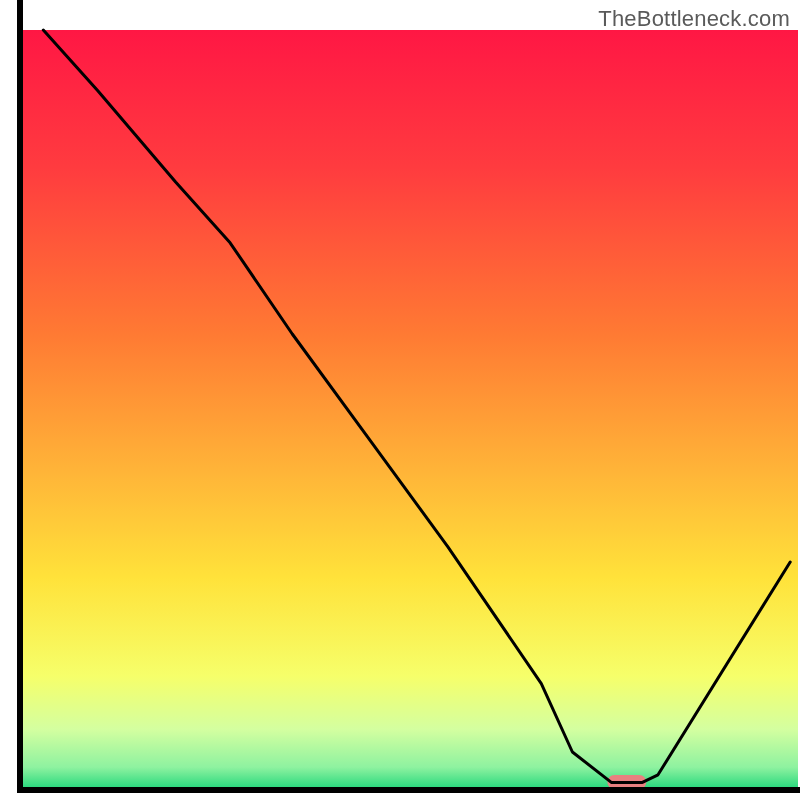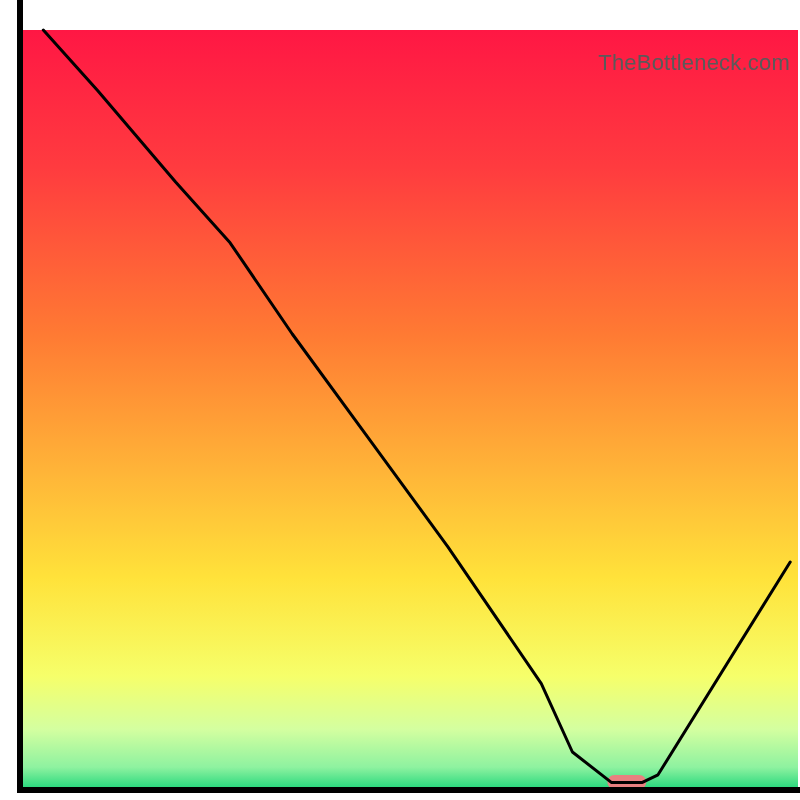--- a/index.html
+++ b/index.html
@@ -12,21 +12,20 @@
   .watermark {
     position: absolute;
     top: 6px;
     right: 10px;
     font-family: Arial, Helvetica, sans-serif;
     font-size: 22px;
     font-weight: 500;
     color: #5a5a5a;
     z-index: 10;
     letter-spacing: 0.2px;
-    margin-top: 44px;
   }
   svg.plot {
     position: absolute;
     left: 0;
     top: 0;
     width: 800px;
     height: 800px;
   }
 </style>
 </head>

